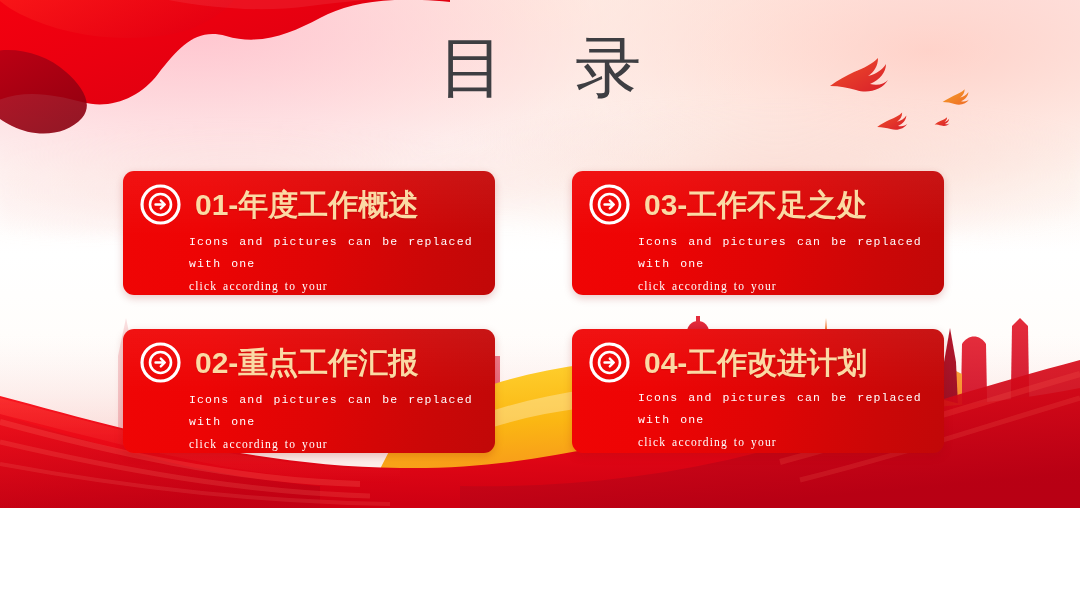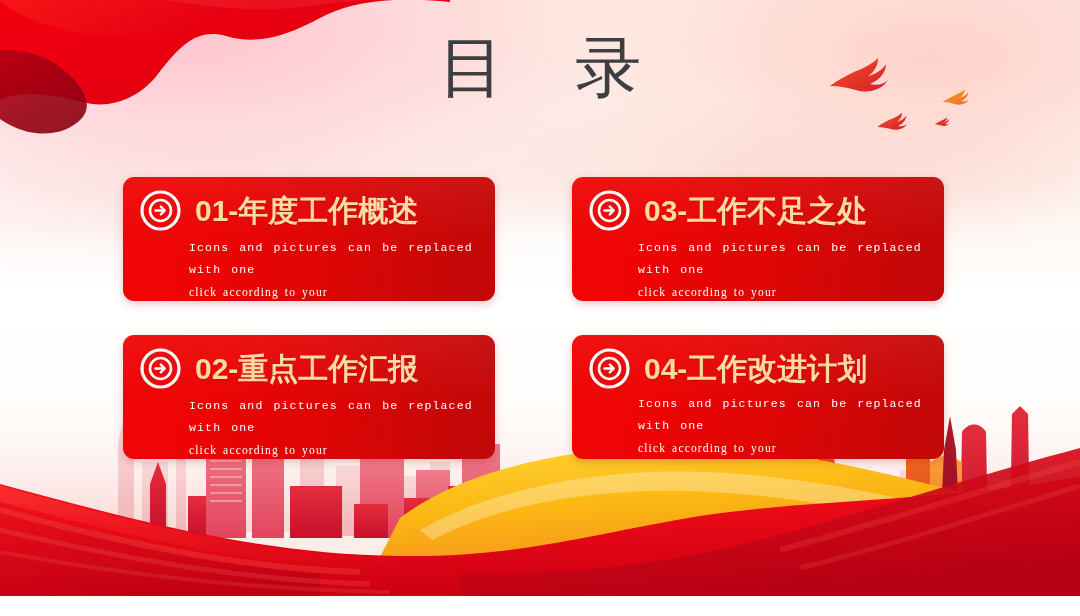--- a/index.html
+++ b/index.html
@@ -3,21 +3,21 @@
 <meta charset="utf-8">
 <style>
   html, body {
     margin: 0;
     padding: 0;
     background: #ffffff;
   }
   #slide {
     position: relative;
     width: 1080px;
-    height: 596px;
+    height: 508px;
     overflow: hidden;
     font-family: "Liberation Sans", sans-serif;
     background: #fdf4f3;
   }
 
   
   .bg-base {
     position: absolute;
     inset: 0;
     background:
@@ -62,21 +62,21 @@
     letter-spacing: 26px;
     text-indent: 26px;
     font-family: "Liberation Sans", sans-serif;
     z-index: 5;
   }
 
   
   .cards {
     position: absolute;
     left: 123px;
-    top: 177px;
+    top: 171px;
     width: 824px;
     display: grid;
     grid-template-columns: 372px 372px;
     grid-template-rows: 124px 124px;
     column-gap: 77px;
     row-gap: 34px;
     z-index: 6;
   }
   .card {
     position: relative;

